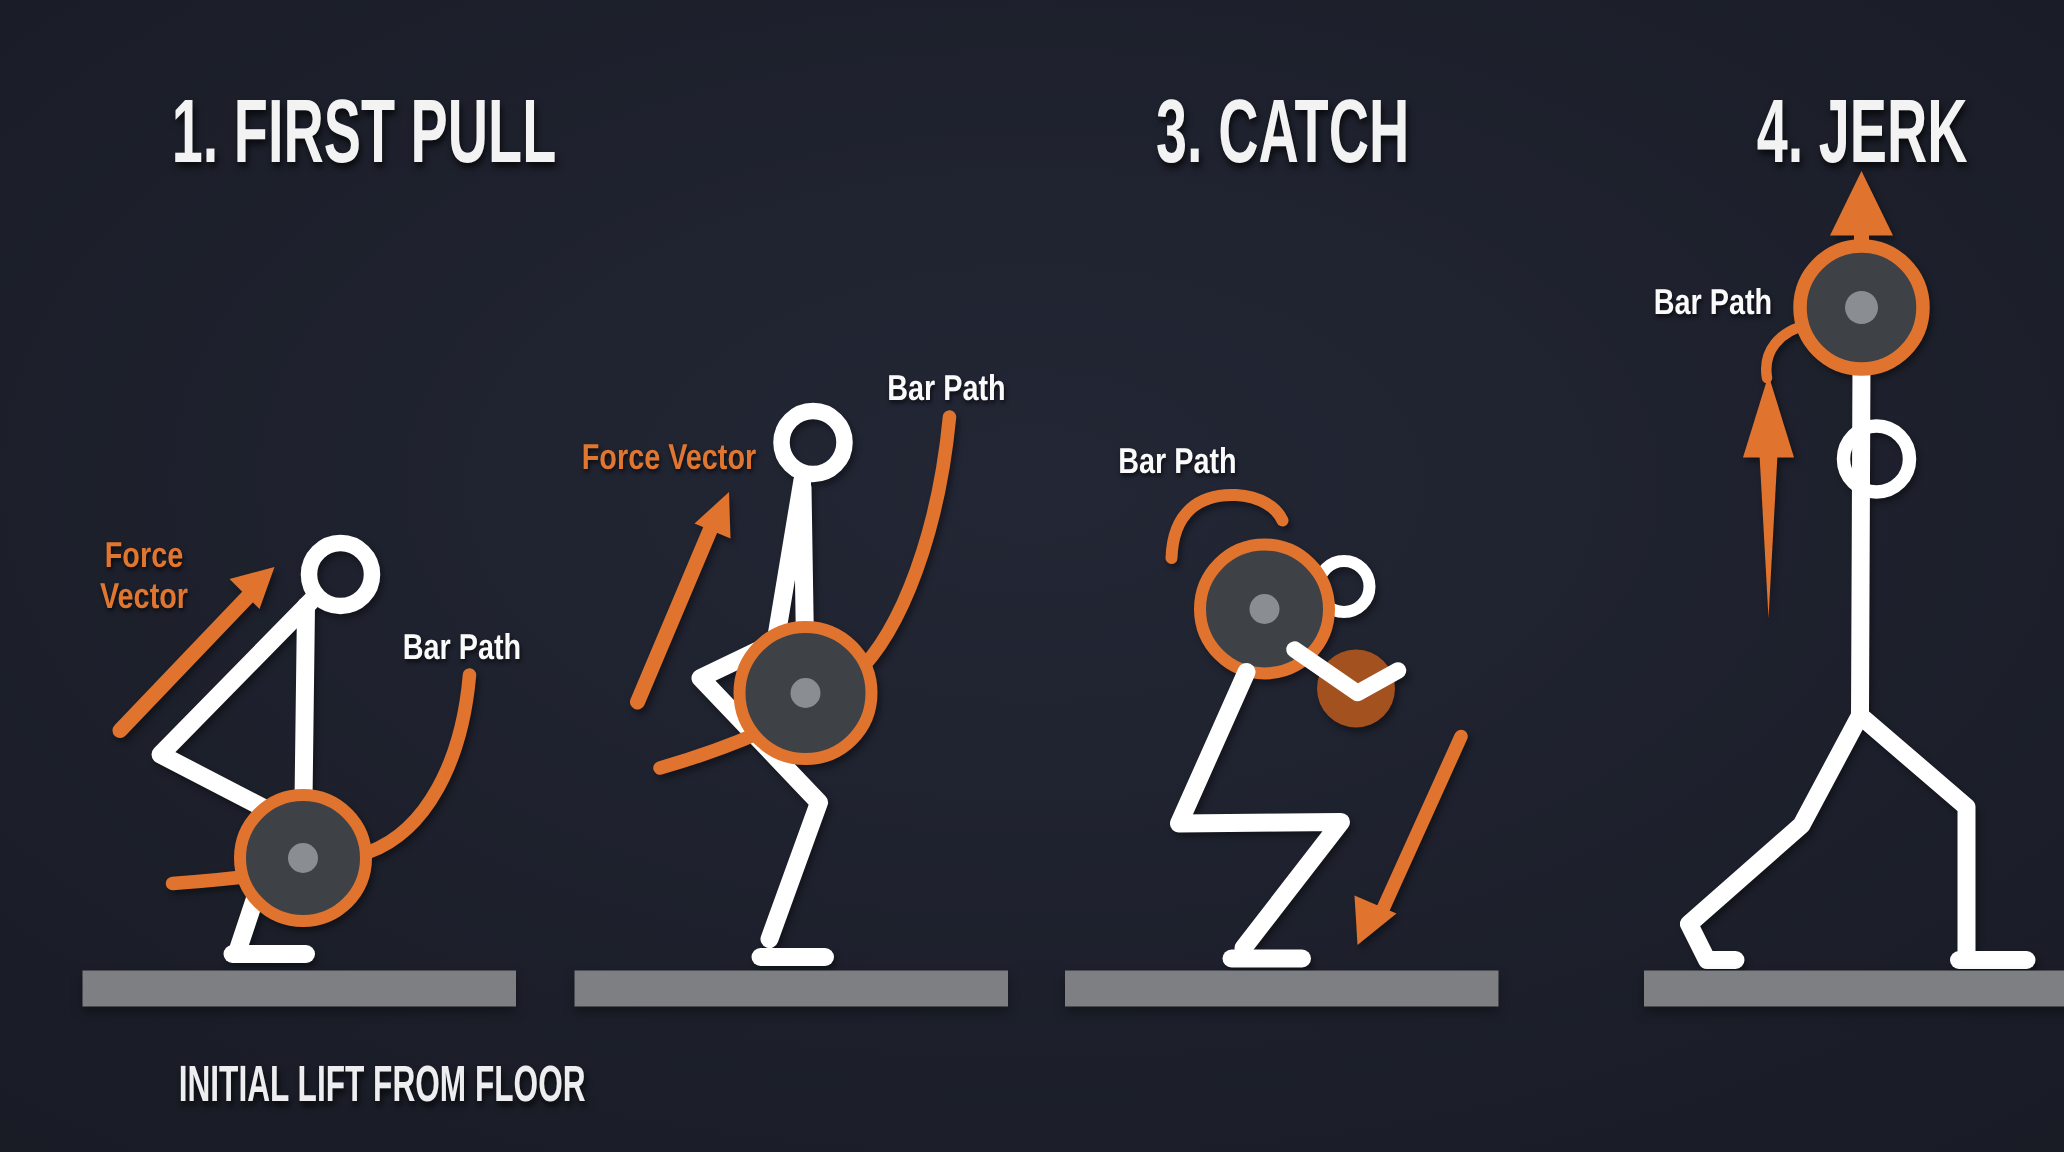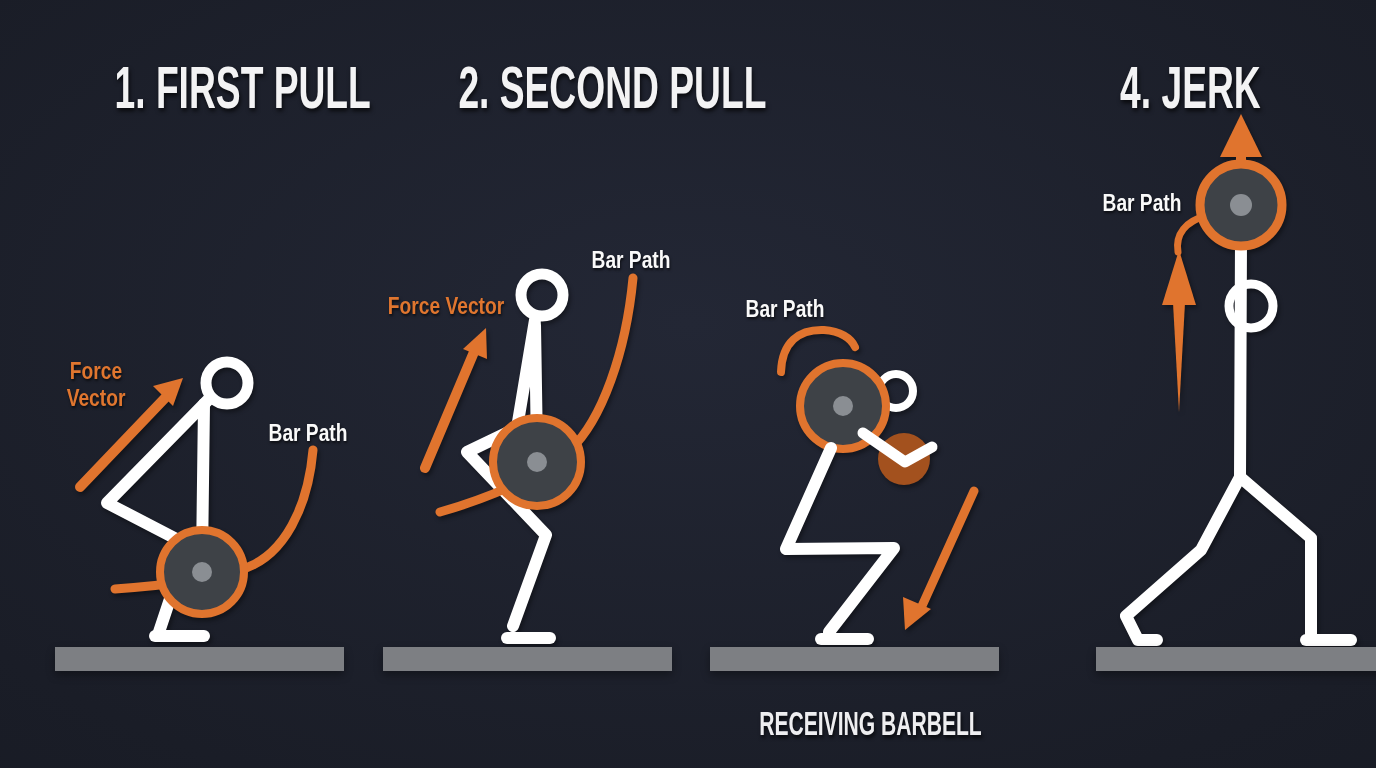--- a/index.html
+++ b/index.html
@@ -3,21 +3,21 @@
 <meta charset="utf-8">
 <style>
   html,body{margin:0;padding:0;background:#0e1016;}
   .stage{
     position:relative;width:1376px;height:768px;overflow:hidden;
     background:radial-gradient(120% 120% at 50% 42%, #232735 0%, #1a1d27 55%, #141720 100%);
     font-family:"Liberation Sans", sans-serif;
   }
   .panel{position:absolute;top:0;height:768px;width:328px;}
   .title{
-    position:absolute;top:58px;left:0;right:0;margin:0;
+    position:absolute;top:58px;left:0;right:0;margin:0;text-align:center;
     color:#f3f3f4;font-weight:bold;font-size:60px;line-height:1;white-space:nowrap;
     text-shadow:2px 3px 6px rgba(0,0,0,.7);
   }
   .caption{
     position:absolute;top:706px;left:0;right:0;text-align:center;
     color:#eeeef0;font-weight:bold;font-size:34px;line-height:1;white-space:nowrap;
     text-shadow:2px 3px 5px rgba(0,0,0,.7);
   }
   .cond{display:inline-block;transform:scaleX(.62);transform-origin:50% 50%;}
   .floor{position:absolute;left:19px;top:647px;width:289px;height:24px;background:#7d7f83;
@@ -62,26 +62,26 @@
       </g>
     </svg>
 
     <span class="label orange" style="left:60px;top:385px">
       <span>Force</span><br>
       <span>Vector</span>
     </span>
     <span class="label white" style="left:272px;top:433px">Bar Path</span>
 
     <div class="floor"></div>
+    <div class="caption">
+      <span class="cond">INITIAL LIFT FROM FLOOR</span>
+    </div>
   </section>
 
   <section class="panel" style="left:364px">
-    <h2 class="title">
-      <span class="cond">2. SECOND PULL</span>
-    </h2>
 
     <svg class="figure" viewBox="0 0 328 768">
       <g stroke="#ffffff" stroke-width="12" fill="none" stroke-linecap="round" stroke-linejoin="round">
         <path d="M171,320 L153,428 L103,452 L182,535 L149,626"></path>
         <path d="M143,638 L186,638"></path>
         <path d="M171,325 L173,450"></path>
         <circle cx="178" cy="295" r="21" stroke-width="11"></circle>
       </g>
       <path d="M269,278 C262,352 238,420 206,450 C176,478 118,500 76,512" stroke="#e0742e" stroke-width="9" fill="none" stroke-linecap="round"></path>
       <circle cx="173" cy="462" r="44" fill="#3e4247" stroke="#e0742e" stroke-width="8"></circle>
@@ -92,20 +92,23 @@
       </g>
     </svg>
 
     <span class="label orange" style="left:82px;top:306px">Force Vector</span>
     <span class="label white" style="left:267px;top:260px">Bar Path</span>
 
     <div class="floor"></div>
   </section>
 
   <section class="panel" style="left:691px">
+    <h2 class="title">
+      <span class="cond">3. CATCH</span>
+    </h2>
 
     <svg class="figure" viewBox="0 0 328 768">
 
       <path d="M90,372 C91,342 108,329 133,330 C149,331 160,338 164,347" stroke="#e0742e" stroke-width="8" fill="none" stroke-linecap="round"></path>
 
       <circle cx="205" cy="391" r="17" stroke="#ffffff" stroke-width="8" fill="none"></circle>
 
       <circle cx="152" cy="406" r="43" fill="#3e4247" stroke="#e0742e" stroke-width="8"></circle>
       <circle cx="152" cy="406" r="10" fill="#8a8e93"></circle>
 
@@ -119,23 +122,20 @@
 
       <g>
         <line x1="283" y1="491" x2="231" y2="606" stroke="#e0742e" stroke-width="9" stroke-linecap="round"></line>
         <polygon points="214,630 240,609 212,597" fill="#e0742e"></polygon>
       </g>
     </svg>
 
     <span class="label white" style="left:94px;top:309px">Bar Path</span>
 
     <div class="floor"></div>
-    <div class="caption">
-      <span class="cond">RECEIVING BARBELL</span>
-    </div>
   </section>
 
   <section class="panel" style="left:1077px">
     <h2 class="title">
       <span class="cond">4. JERK</span>
     </h2>
 
     <svg class="figure" viewBox="0 0 328 768">
 
       <path d="M101,252 C98,234 109,221 129,216" stroke="#e0742e" stroke-width="7" fill="none" stroke-linecap="round"></path>

